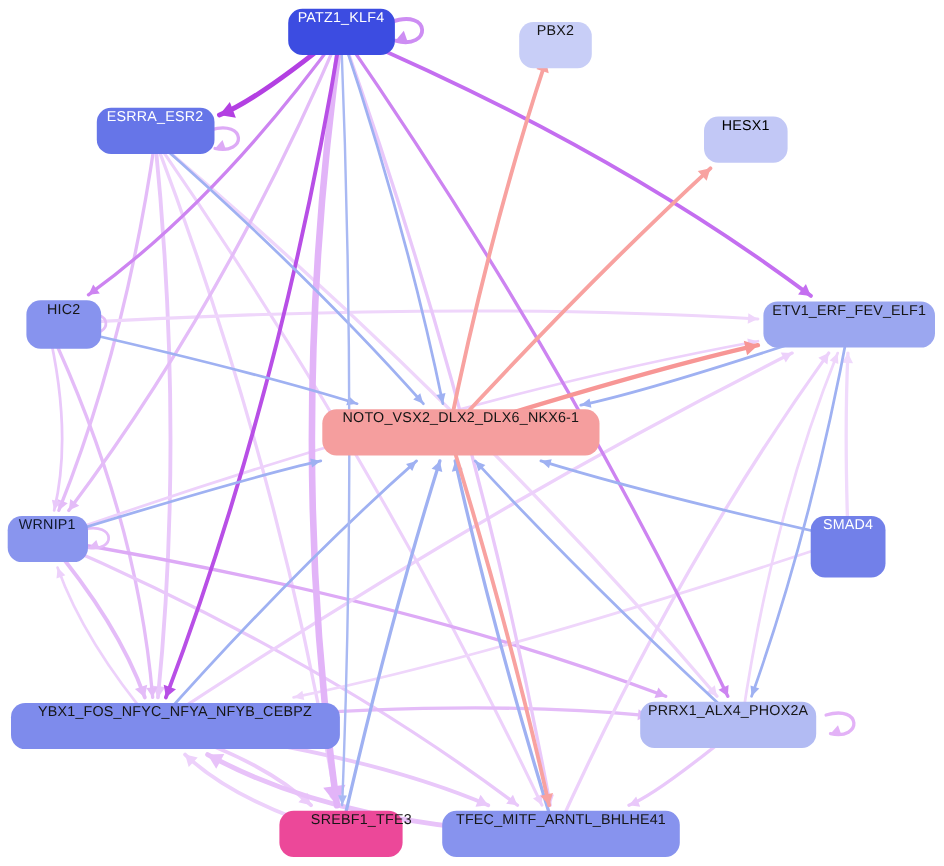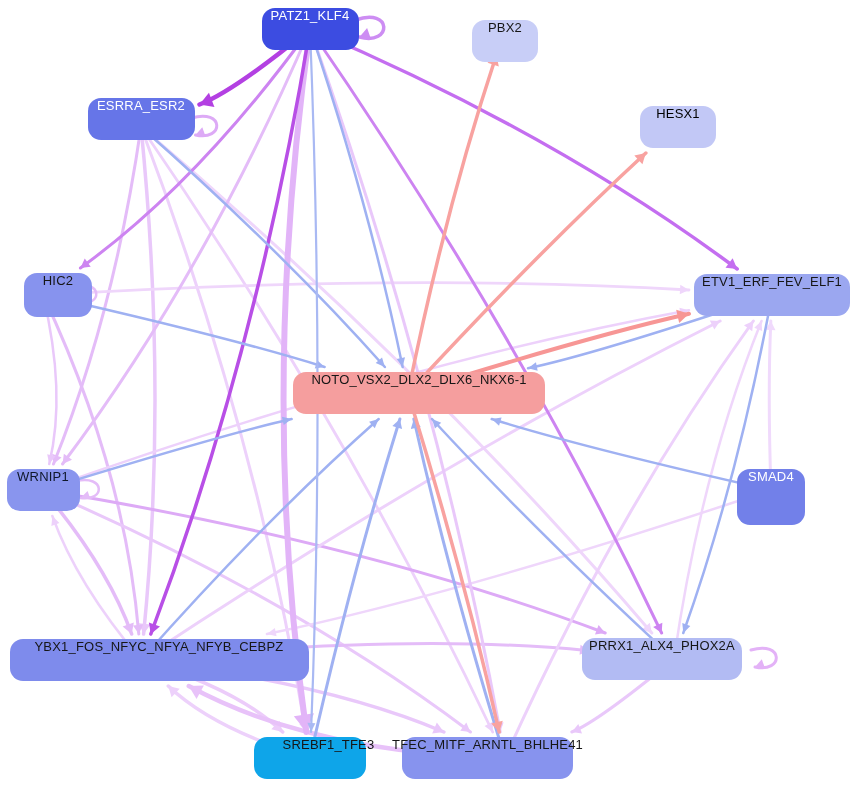--- a/index.html
+++ b/index.html
@@ -182,20 +182,20 @@
       </div>
       <div class="node" style="left: 737px; top: 469px; width: 68px; height: 56px; background: rgb(114, 128, 233); color: rgb(255, 255, 255);">
         <span>SMAD4</span>
       </div>
       <div class="node" style="left: 9.5px; top: 639px; width: 299px; height: 42px; background: rgb(126, 139, 236); color: rgb(22, 22, 22);">
         <span>YBX1_FOS_NFYC_NFYA_NFYB_CEBPZ</span>
       </div>
       <div class="node" style="left: 582px; top: 638px; width: 160px; height: 42px; background: rgb(178, 187, 243); color: rgb(22, 22, 22);">
         <span>PRRX1_ALX4_PHOX2A</span>
       </div>
-      <div class="node" style="left: 254px; top: 737px; width: 112px; height: 42px; background: #0ea5e9; color: rgb(22, 22, 22); padding-left: 37px;">
+      <div class="node" style="left: 254px; top: 737px; width: 112px; height: 42px; background: #ec4899; color: rgb(22, 22, 22); padding-left: 37px;">
         <span>SREBF1_TFE3</span>
       </div>
-      <div class="node" style="left: 402px; top: 737px; width: 171px; height: 42px; background: rgb(135, 147, 238); color: rgb(22, 22, 22);">
+      <div class="node" style="left: 402px; top: 737px; width: 216px; height: 42px; background: rgb(135, 147, 238); color: rgb(22, 22, 22);">
         <span>TFEC_MITF_ARNTL_BHLHE41</span>
       </div>
     </div>
 </div>
 
 </body></html>

